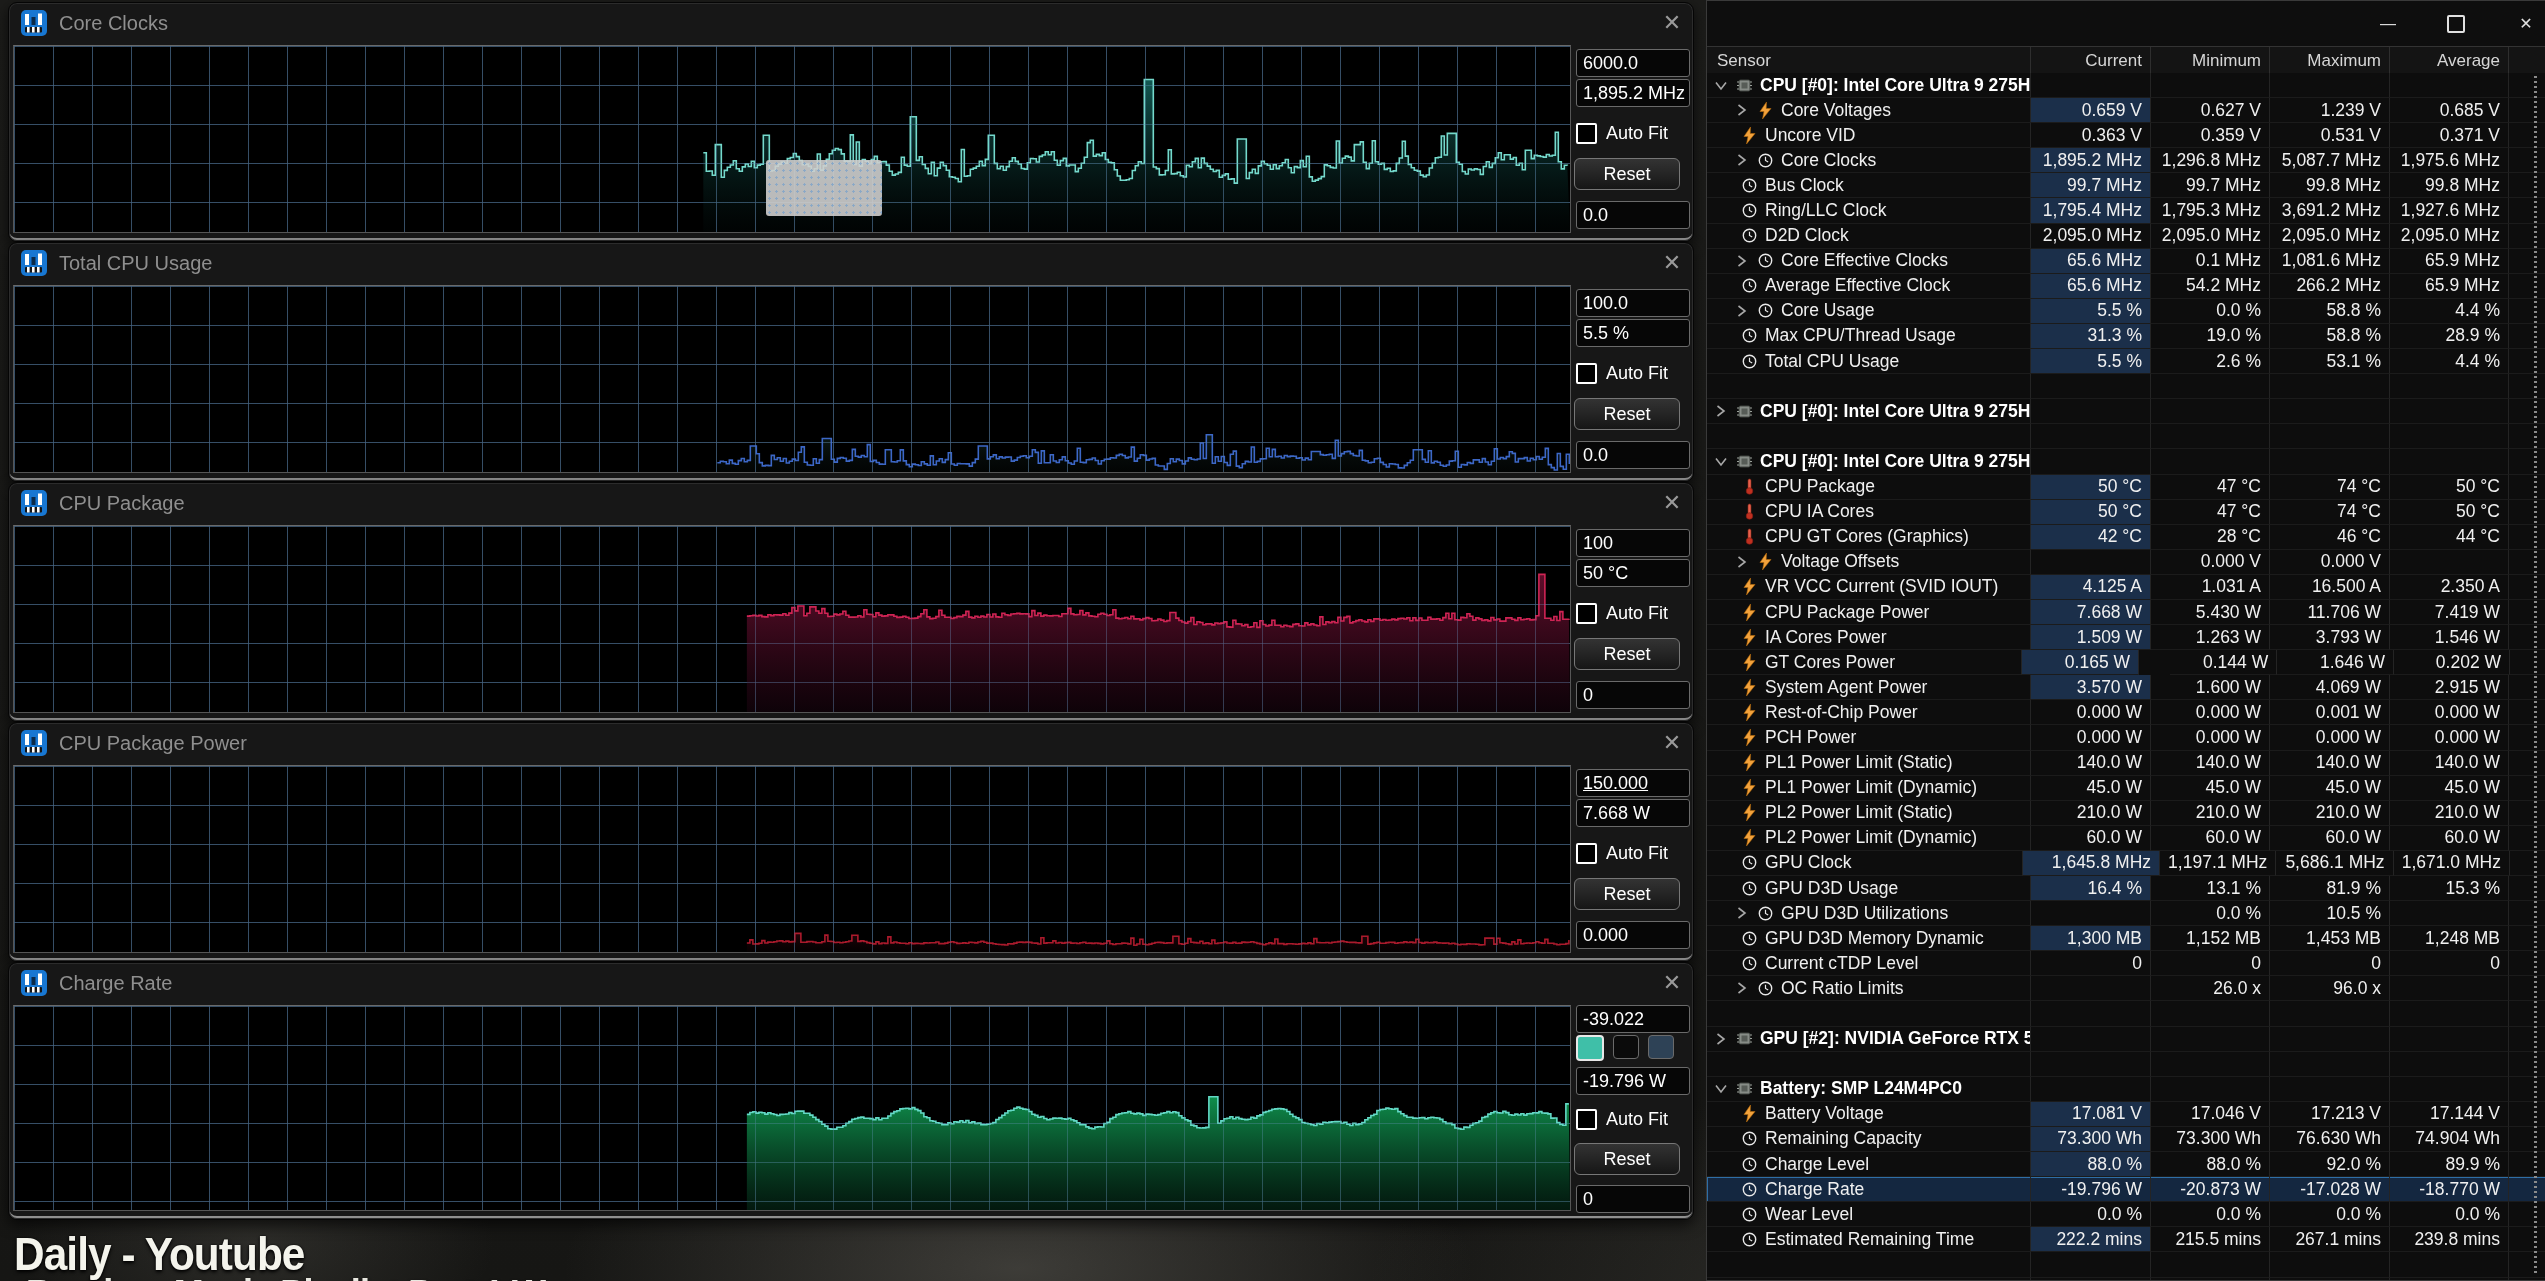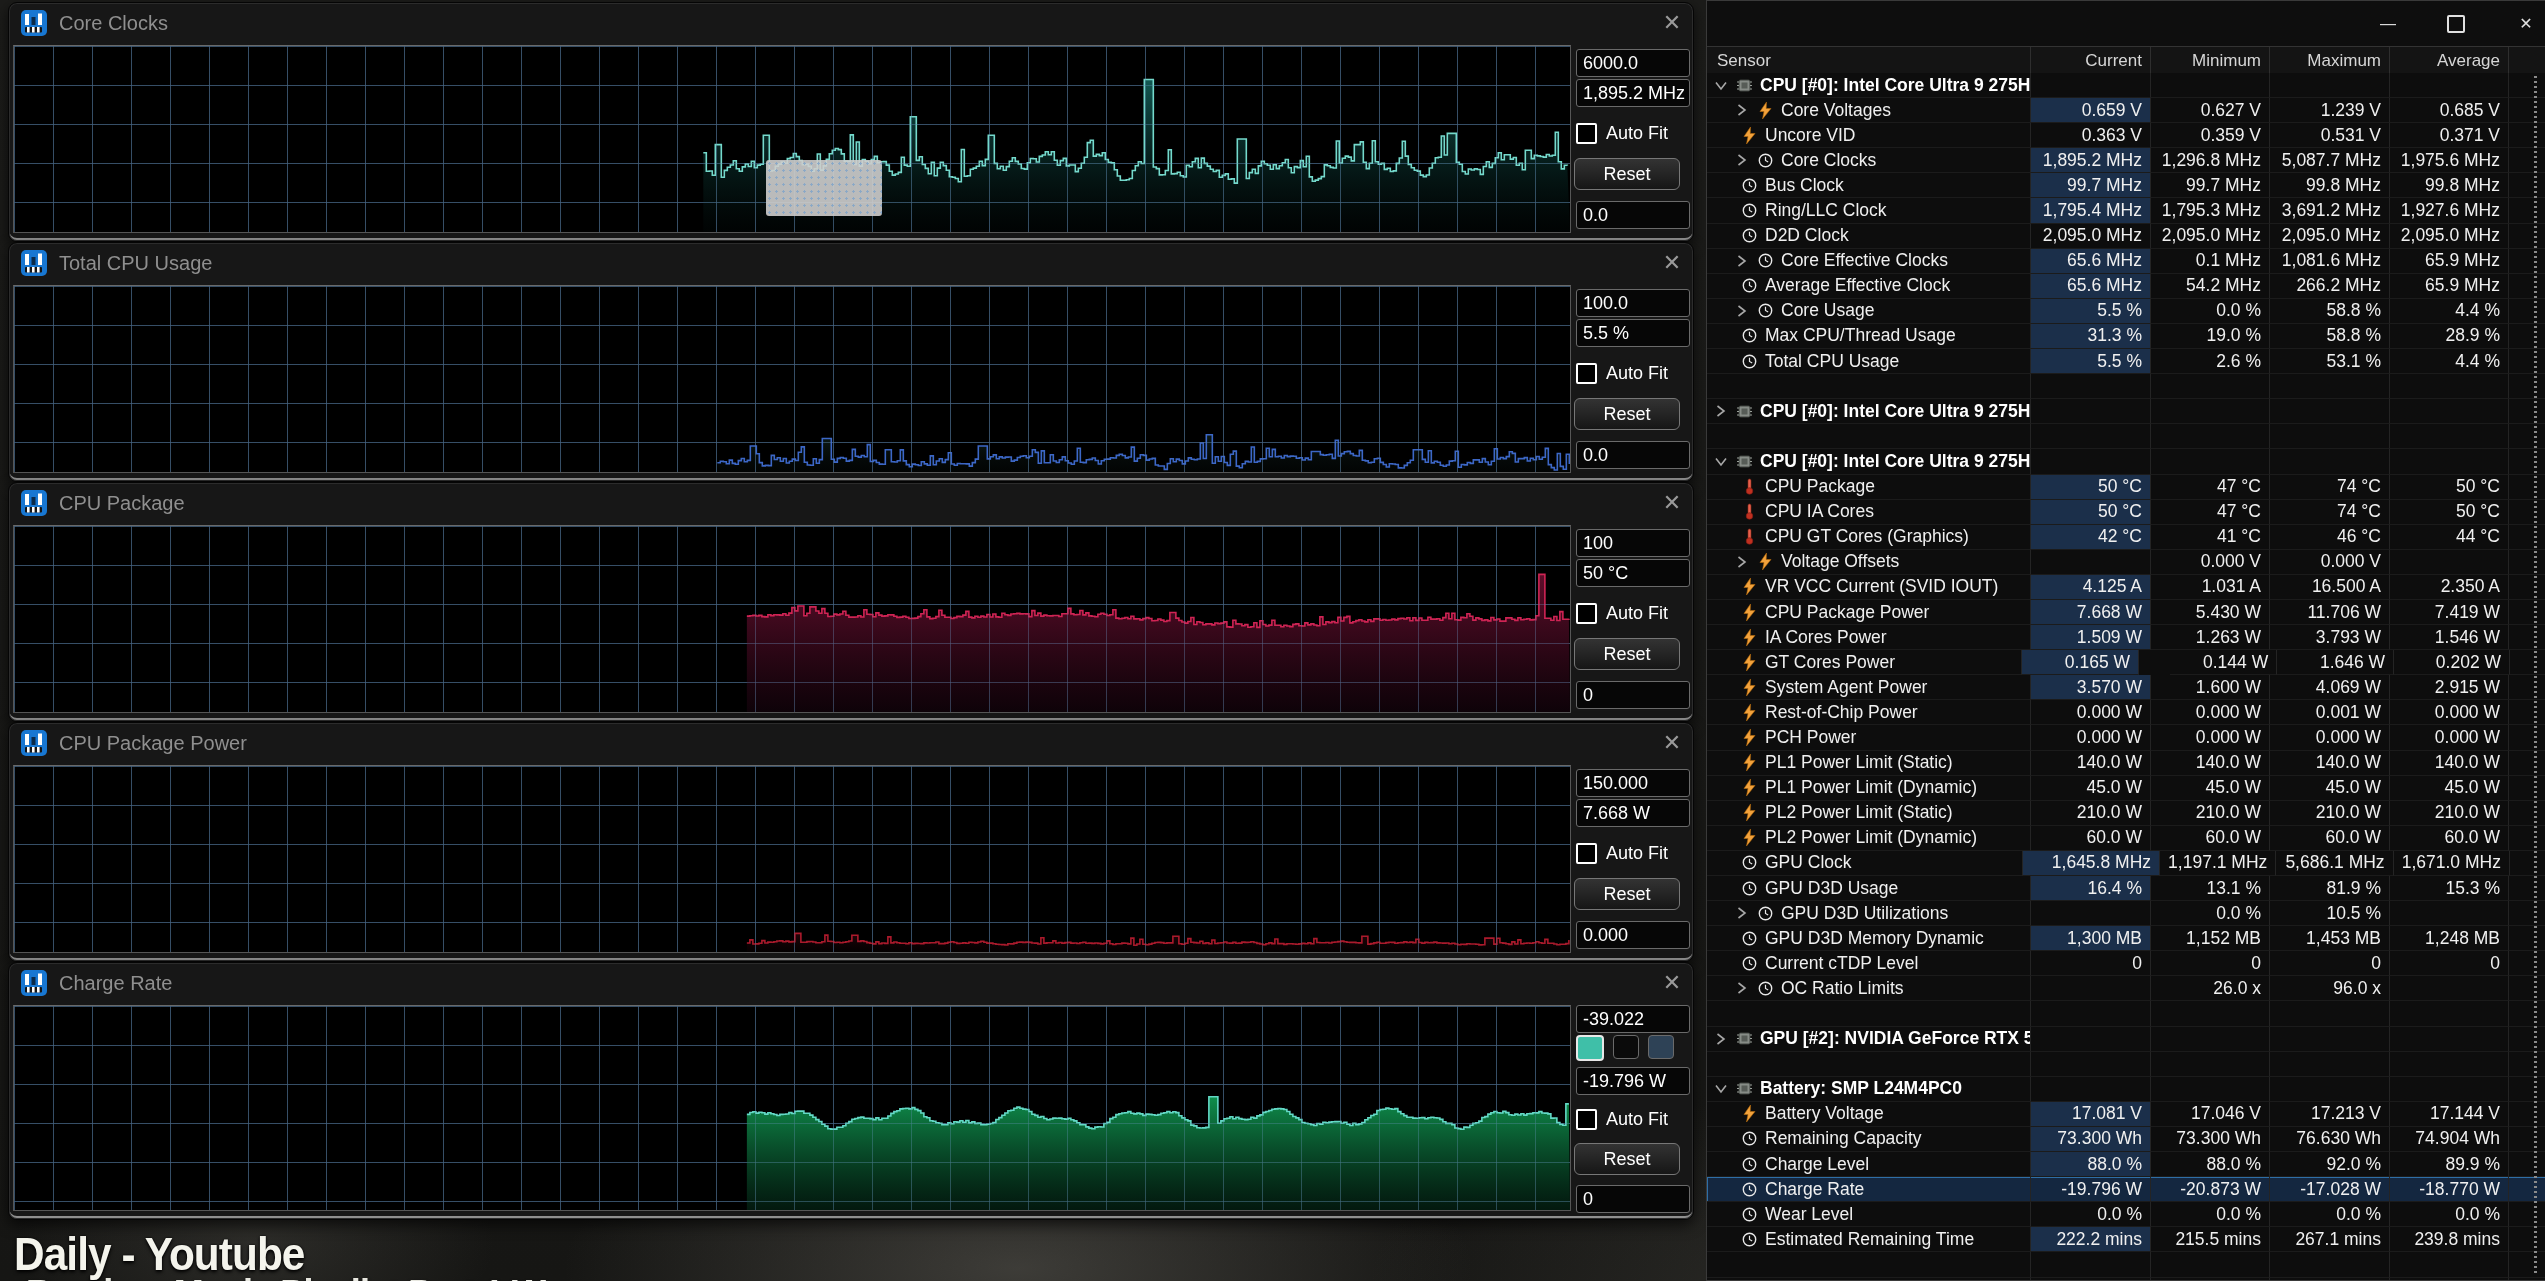--- a/index.html
+++ b/index.html
@@ -216,21 +216,21 @@
             <linearGradient id="grad3" x1="0" y1="0" x2="0" y2="1">
               <stop offset="0" stop-color="rgba(80,10,20,0.45)"></stop>
               <stop offset="1" stop-color="rgba(30,4,8,0.15)"></stop>
             </linearGradient>
           </defs>
           <path d="M732.876,177 L735.876,177 L735.876,173.9 L738.876,173.9 L738.876,178 L741.876,178 L741.876,177.9 L744.876,177.9 L744.876,177.2 L747.876,177.2 L747.876,174.6 L750.876,174.6 L750.876,177 L753.876,177 L753.876,176.1 L756.876,176.1 L756.876,176.2 L759.876,176.2 L759.876,175.7 L762.876,175.7 L762.876,175 L765.876,175 L765.876,174.9 L768.876,174.9 L768.876,175.8 L771.876,175.8 L771.876,175.1 L774.876,175.1 L774.876,175.9 L777.876,175.9 L777.876,175.6 L780.876,175.6 L780.876,167.4 L783.876,167.4 L783.876,167.4 L786.876,167.4 L786.876,176.2 L789.876,176.2 L789.876,176.3 L792.876,176.3 L792.876,175.6 L795.876,175.6 L795.876,175.5 L798.876,175.5 L798.876,176 L801.876,176 L801.876,176.8 L804.876,176.8 L804.876,176.7 L807.876,176.7 L807.876,175.8 L810.876,175.8 L810.876,169.1 L813.876,169.1 L813.876,175.3 L816.876,175.3 L816.876,175.5 L819.876,175.5 L819.876,176.5 L822.876,176.5 L822.876,176.2 L825.876,176.2 L825.876,176.7 L828.876,176.7 L828.876,176.3 L831.876,176.3 L831.876,175.8 L834.876,175.8 L834.876,175 L837.876,175 L837.876,169.3 L840.876,169.3 L840.876,169.3 L843.876,169.3 L843.876,175.4 L846.876,175.4 L846.876,174.9 L849.876,174.9 L849.876,175.5 L852.876,175.5 L852.876,176.6 L855.876,176.6 L855.876,177.3 L858.876,177.3 L858.876,177.9 L861.876,177.9 L861.876,175.9 L864.876,175.9 L864.876,177.6 L867.876,177.6 L867.876,177 L870.876,177 L870.876,177.4 L873.876,177.4 L873.876,170.9 L876.876,170.9 L876.876,176.9 L879.876,176.9 L879.876,176 L882.876,176 L882.876,176.7 L885.876,176.7 L885.876,177.2 L888.876,177.2 L888.876,177.3 L891.876,177.3 L891.876,177.7 L894.876,177.7 L894.876,176.7 L897.876,176.7 L897.876,177.6 L900.876,177.6 L900.876,177.4 L903.876,177.4 L903.876,177.5 L906.876,177.5 L906.876,177.6 L909.876,177.6 L909.876,176.9 L912.876,176.9 L912.876,177 L915.876,177 L915.876,176.7 L918.876,176.7 L918.876,176.8 L921.876,176.8 L921.876,176 L924.876,176 L924.876,177.6 L927.876,177.6 L927.876,177.6 L930.876,177.6 L930.876,177.1 L933.876,177.1 L933.876,176.3 L936.876,176.3 L936.876,175.7 L939.876,175.7 L939.876,176.5 L942.876,176.5 L942.876,177.4 L945.876,177.4 L945.876,177.3 L948.876,177.3 L948.876,176.9 L951.876,176.9 L951.876,177.3 L954.876,177.3 L954.876,176.3 L957.876,176.3 L957.876,176.5 L960.876,176.5 L960.876,176.9 L963.876,176.9 L963.876,176 L966.876,176 L966.876,175.3 L969.876,175.3 L969.876,176.2 L972.876,176.2 L972.876,177.1 L975.876,177.1 L975.876,177.1 L978.876,177.1 L978.876,177.7 L981.876,177.7 L981.876,178.3 L984.876,178.3 L984.876,178.5 L987.876,178.5 L987.876,178.6 L990.876,178.6 L990.876,179 L993.876,179 L993.876,177.8 L996.876,177.8 L996.876,177.9 L999.876,177.9 L999.876,177.1 L1002.876,177.1 L1002.876,176.3 L1005.876,176.3 L1005.876,176.1 L1008.876,176.1 L1008.876,176.4 L1011.876,176.4 L1011.876,176.1 L1014.876,176.1 L1014.876,176.4 L1017.876,176.4 L1017.876,177 L1020.876,177 L1020.876,177.1 L1023.876,177.1 L1023.876,178 L1026.876,178 L1026.876,171.8 L1029.876,171.8 L1029.876,177.1 L1032.876,177.1 L1032.876,176.8 L1035.876,176.8 L1035.876,176.7 L1038.876,176.7 L1038.876,174.9 L1041.876,174.9 L1041.876,177 L1044.876,177 L1044.876,176.5 L1047.876,176.5 L1047.876,177.1 L1050.876,177.1 L1050.876,176.6 L1053.876,176.6 L1053.876,176.4 L1056.876,176.4 L1056.876,177.1 L1059.876,177.1 L1059.876,177 L1062.876,177 L1062.876,177.5 L1065.876,177.5 L1065.876,176.7 L1068.876,176.7 L1068.876,176.3 L1071.876,176.3 L1071.876,177.2 L1074.876,177.2 L1074.876,177.1 L1077.876,177.1 L1077.876,177.4 L1080.876,177.4 L1080.876,177 L1083.876,177 L1083.876,177.4 L1086.876,177.4 L1086.876,177.9 L1089.876,177.9 L1089.876,177.2 L1092.876,177.2 L1092.876,174.9 L1095.876,174.9 L1095.876,177.7 L1098.876,177.7 L1098.876,178.5 L1101.876,178.5 L1101.876,177.7 L1104.876,177.7 L1104.876,177.8 L1107.876,177.8 L1107.876,177.1 L1110.876,177.1 L1110.876,177.2 L1113.876,177.2 L1113.876,177.9 L1116.876,177.9 L1116.876,172.1 L1119.876,172.1 L1119.876,179.2 L1122.876,179.2 L1122.876,178 L1125.876,178 L1125.876,173.2 L1128.876,173.2 L1128.876,178.2 L1131.876,178.2 L1131.876,178.7 L1134.876,178.7 L1134.876,178.1 L1137.876,178.1 L1137.876,177.2 L1140.876,177.2 L1140.876,176.5 L1143.876,176.5 L1143.876,176.4 L1146.876,176.4 L1146.876,176.6 L1149.876,176.6 L1149.876,177.2 L1152.876,177.2 L1152.876,176.9 L1155.876,176.9 L1155.876,176.9 L1158.876,176.9 L1158.876,170.2 L1161.876,170.2 L1161.876,170.2 L1164.876,170.2 L1164.876,177.7 L1167.876,177.7 L1167.876,178.3 L1170.876,178.3 L1170.876,177.3 L1173.876,177.3 L1173.876,172.6 L1176.876,172.6 L1176.876,176.2 L1179.876,176.2 L1179.876,176.6 L1182.876,176.6 L1182.876,177 L1185.876,177 L1185.876,175.2 L1188.876,175.2 L1188.876,177.4 L1191.876,177.4 L1191.876,176.9 L1194.876,176.9 L1194.876,177.8 L1197.876,177.8 L1197.876,174 L1200.876,174 L1200.876,177.5 L1203.876,177.5 L1203.876,177 L1206.876,177 L1206.876,176.7 L1209.876,176.7 L1209.876,176 L1212.876,176 L1212.876,177 L1215.876,177 L1215.876,177.1 L1218.876,177.1 L1218.876,176.4 L1221.876,176.4 L1221.876,177.2 L1224.876,177.2 L1224.876,177.1 L1227.876,177.1 L1227.876,176.1 L1230.876,176.1 L1230.876,176.4 L1233.876,176.4 L1233.876,176.3 L1236.876,176.3 L1236.876,175.8 L1239.876,175.8 L1239.876,176.5 L1242.876,176.5 L1242.876,177.4 L1245.876,177.4 L1245.876,178 L1248.876,178 L1248.876,178.7 L1251.876,178.7 L1251.876,177.7 L1254.876,177.7 L1254.876,176.9 L1257.876,176.9 L1257.876,177.6 L1260.876,177.6 L1260.876,173 L1263.876,173 L1263.876,177.6 L1266.876,177.6 L1266.876,177.6 L1269.876,177.6 L1269.876,178.4 L1272.876,178.4 L1272.876,177.8 L1275.876,177.8 L1275.876,177.7 L1278.876,177.7 L1278.876,178 L1281.876,178 L1281.876,178.3 L1284.876,178.3 L1284.876,177.9 L1287.876,177.9 L1287.876,177.4 L1290.876,177.4 L1290.876,177.8 L1293.876,177.8 L1293.876,176.9 L1296.876,176.9 L1296.876,177.8 L1299.876,177.8 L1299.876,172.6 L1302.876,172.6 L1302.876,176.5 L1305.876,176.5 L1305.876,176.8 L1308.876,176.8 L1308.876,176.7 L1311.876,176.7 L1311.876,176.5 L1314.876,176.5 L1314.876,177 L1317.876,177 L1317.876,176.2 L1320.876,176.2 L1320.876,176 L1323.876,176 L1323.876,175.6 L1326.876,175.6 L1326.876,175.1 L1329.876,175.1 L1329.876,175.8 L1332.876,175.8 L1332.876,176.3 L1335.876,176.3 L1335.876,176.4 L1338.876,176.4 L1338.876,176.4 L1341.876,176.4 L1341.876,176.7 L1344.876,176.7 L1344.876,176.9 L1347.876,176.9 L1347.876,170.2 L1350.876,170.2 L1350.876,170.2 L1353.876,170.2 L1353.876,178.1 L1356.876,178.1 L1356.876,177.6 L1359.876,177.6 L1359.876,176.9 L1362.876,176.9 L1362.876,176.2 L1365.876,176.2 L1365.876,177.2 L1368.876,177.2 L1368.876,177.3 L1371.876,177.3 L1371.876,176.6 L1374.876,176.6 L1374.876,176.3 L1377.876,176.3 L1377.876,176.4 L1380.876,176.4 L1380.876,177.2 L1383.876,177.2 L1383.876,176.7 L1386.876,176.7 L1386.876,176.6 L1389.876,176.6 L1389.876,175.9 L1392.876,175.9 L1392.876,176.5 L1395.876,176.5 L1395.876,176.1 L1398.876,176.1 L1398.876,176.6 L1401.876,176.6 L1401.876,173.2 L1404.876,173.2 L1404.876,176.5 L1407.876,176.5 L1407.876,177.1 L1410.876,177.1 L1410.876,176.4 L1413.876,176.4 L1413.876,176.8 L1416.876,176.8 L1416.876,176.6 L1419.876,176.6 L1419.876,176.1 L1422.876,176.1 L1422.876,176.9 L1425.876,176.9 L1425.876,177 L1428.876,177 L1428.876,177.1 L1431.876,177.1 L1431.876,177 L1434.876,177 L1434.876,177.7 L1437.876,177.7 L1437.876,177.3 L1440.876,177.3 L1440.876,178 L1443.876,178 L1443.876,178.7 L1446.876,178.7 L1446.876,178.3 L1449.876,178.3 L1449.876,178.4 L1452.876,178.4 L1452.876,177.8 L1455.876,177.8 L1455.876,178 L1458.876,178 L1458.876,178 L1461.876,178 L1461.876,178.2 L1464.876,178.2 L1464.876,178.9 L1467.876,178.9 L1467.876,178.8 L1470.876,178.8 L1470.876,172.1 L1473.876,172.1 L1473.876,172.1 L1476.876,172.1 L1476.876,172.1 L1479.876,172.1 L1479.876,178.1 L1482.876,178.1 L1482.876,172.3 L1485.876,172.3 L1485.876,176.7 L1488.876,176.7 L1488.876,177.1 L1491.876,177.1 L1491.876,177.8 L1494.876,177.8 L1494.876,178.4 L1497.876,178.4 L1497.876,175.9 L1500.876,175.9 L1500.876,178 L1503.876,178 L1503.876,173.9 L1506.876,173.9 L1506.876,177.8 L1509.876,177.8 L1509.876,177.2 L1512.876,177.2 L1512.876,177 L1515.876,177 L1515.876,177.3 L1518.876,177.3 L1518.876,176.7 L1521.876,176.7 L1521.876,175.8 L1524.876,175.8 L1524.876,176.7 L1527.876,176.7 L1527.876,177.3 L1530.876,177.3 L1530.876,173.4 L1533.876,173.4 L1533.876,177.2 L1536.876,177.2 L1536.876,177.3 L1539.876,177.3 L1539.876,178 L1542.876,178 L1542.876,178.7 L1545.876,178.7 L1545.876,178.2 L1548.876,178.2 L1548.876,178.2 L1551.876,178.2 L1551.876,177.6 L1554.876,177.6 L1554.876,173.9 L1556,186 L732.876,186 Z" fill="url(#grad3)"></path>
           <path d="M732.876,177 L735.876,177 L735.876,173.9 L738.876,173.9 L738.876,178 L741.876,178 L741.876,177.9 L744.876,177.9 L744.876,177.2 L747.876,177.2 L747.876,174.6 L750.876,174.6 L750.876,177 L753.876,177 L753.876,176.1 L756.876,176.1 L756.876,176.2 L759.876,176.2 L759.876,175.7 L762.876,175.7 L762.876,175 L765.876,175 L765.876,174.9 L768.876,174.9 L768.876,175.8 L771.876,175.8 L771.876,175.1 L774.876,175.1 L774.876,175.9 L777.876,175.9 L777.876,175.6 L780.876,175.6 L780.876,167.4 L783.876,167.4 L783.876,167.4 L786.876,167.4 L786.876,176.2 L789.876,176.2 L789.876,176.3 L792.876,176.3 L792.876,175.6 L795.876,175.6 L795.876,175.5 L798.876,175.5 L798.876,176 L801.876,176 L801.876,176.8 L804.876,176.8 L804.876,176.7 L807.876,176.7 L807.876,175.8 L810.876,175.8 L810.876,169.1 L813.876,169.1 L813.876,175.3 L816.876,175.3 L816.876,175.5 L819.876,175.5 L819.876,176.5 L822.876,176.5 L822.876,176.2 L825.876,176.2 L825.876,176.7 L828.876,176.7 L828.876,176.3 L831.876,176.3 L831.876,175.8 L834.876,175.8 L834.876,175 L837.876,175 L837.876,169.3 L840.876,169.3 L840.876,169.3 L843.876,169.3 L843.876,175.4 L846.876,175.4 L846.876,174.9 L849.876,174.9 L849.876,175.5 L852.876,175.5 L852.876,176.6 L855.876,176.6 L855.876,177.3 L858.876,177.3 L858.876,177.9 L861.876,177.9 L861.876,175.9 L864.876,175.9 L864.876,177.6 L867.876,177.6 L867.876,177 L870.876,177 L870.876,177.4 L873.876,177.4 L873.876,170.9 L876.876,170.9 L876.876,176.9 L879.876,176.9 L879.876,176 L882.876,176 L882.876,176.7 L885.876,176.7 L885.876,177.2 L888.876,177.2 L888.876,177.3 L891.876,177.3 L891.876,177.7 L894.876,177.7 L894.876,176.7 L897.876,176.7 L897.876,177.6 L900.876,177.6 L900.876,177.4 L903.876,177.4 L903.876,177.5 L906.876,177.5 L906.876,177.6 L909.876,177.6 L909.876,176.9 L912.876,176.9 L912.876,177 L915.876,177 L915.876,176.7 L918.876,176.7 L918.876,176.8 L921.876,176.8 L921.876,176 L924.876,176 L924.876,177.6 L927.876,177.6 L927.876,177.6 L930.876,177.6 L930.876,177.1 L933.876,177.1 L933.876,176.3 L936.876,176.3 L936.876,175.7 L939.876,175.7 L939.876,176.5 L942.876,176.5 L942.876,177.4 L945.876,177.4 L945.876,177.3 L948.876,177.3 L948.876,176.9 L951.876,176.9 L951.876,177.3 L954.876,177.3 L954.876,176.3 L957.876,176.3 L957.876,176.5 L960.876,176.5 L960.876,176.9 L963.876,176.9 L963.876,176 L966.876,176 L966.876,175.3 L969.876,175.3 L969.876,176.2 L972.876,176.2 L972.876,177.1 L975.876,177.1 L975.876,177.1 L978.876,177.1 L978.876,177.7 L981.876,177.7 L981.876,178.3 L984.876,178.3 L984.876,178.5 L987.876,178.5 L987.876,178.6 L990.876,178.6 L990.876,179 L993.876,179 L993.876,177.8 L996.876,177.8 L996.876,177.9 L999.876,177.9 L999.876,177.1 L1002.876,177.1 L1002.876,176.3 L1005.876,176.3 L1005.876,176.1 L1008.876,176.1 L1008.876,176.4 L1011.876,176.4 L1011.876,176.1 L1014.876,176.1 L1014.876,176.4 L1017.876,176.4 L1017.876,177 L1020.876,177 L1020.876,177.1 L1023.876,177.1 L1023.876,178 L1026.876,178 L1026.876,171.8 L1029.876,171.8 L1029.876,177.1 L1032.876,177.1 L1032.876,176.8 L1035.876,176.8 L1035.876,176.7 L1038.876,176.7 L1038.876,174.9 L1041.876,174.9 L1041.876,177 L1044.876,177 L1044.876,176.5 L1047.876,176.5 L1047.876,177.1 L1050.876,177.1 L1050.876,176.6 L1053.876,176.6 L1053.876,176.4 L1056.876,176.4 L1056.876,177.1 L1059.876,177.1 L1059.876,177 L1062.876,177 L1062.876,177.5 L1065.876,177.5 L1065.876,176.7 L1068.876,176.7 L1068.876,176.3 L1071.876,176.3 L1071.876,177.2 L1074.876,177.2 L1074.876,177.1 L1077.876,177.1 L1077.876,177.4 L1080.876,177.4 L1080.876,177 L1083.876,177 L1083.876,177.4 L1086.876,177.4 L1086.876,177.9 L1089.876,177.9 L1089.876,177.2 L1092.876,177.2 L1092.876,174.9 L1095.876,174.9 L1095.876,177.7 L1098.876,177.7 L1098.876,178.5 L1101.876,178.5 L1101.876,177.7 L1104.876,177.7 L1104.876,177.8 L1107.876,177.8 L1107.876,177.1 L1110.876,177.1 L1110.876,177.2 L1113.876,177.2 L1113.876,177.9 L1116.876,177.9 L1116.876,172.1 L1119.876,172.1 L1119.876,179.2 L1122.876,179.2 L1122.876,178 L1125.876,178 L1125.876,173.2 L1128.876,173.2 L1128.876,178.2 L1131.876,178.2 L1131.876,178.7 L1134.876,178.7 L1134.876,178.1 L1137.876,178.1 L1137.876,177.2 L1140.876,177.2 L1140.876,176.5 L1143.876,176.5 L1143.876,176.4 L1146.876,176.4 L1146.876,176.6 L1149.876,176.6 L1149.876,177.2 L1152.876,177.2 L1152.876,176.9 L1155.876,176.9 L1155.876,176.9 L1158.876,176.9 L1158.876,170.2 L1161.876,170.2 L1161.876,170.2 L1164.876,170.2 L1164.876,177.7 L1167.876,177.7 L1167.876,178.3 L1170.876,178.3 L1170.876,177.3 L1173.876,177.3 L1173.876,172.6 L1176.876,172.6 L1176.876,176.2 L1179.876,176.2 L1179.876,176.6 L1182.876,176.6 L1182.876,177 L1185.876,177 L1185.876,175.2 L1188.876,175.2 L1188.876,177.4 L1191.876,177.4 L1191.876,176.9 L1194.876,176.9 L1194.876,177.8 L1197.876,177.8 L1197.876,174 L1200.876,174 L1200.876,177.5 L1203.876,177.5 L1203.876,177 L1206.876,177 L1206.876,176.7 L1209.876,176.7 L1209.876,176 L1212.876,176 L1212.876,177 L1215.876,177 L1215.876,177.1 L1218.876,177.1 L1218.876,176.4 L1221.876,176.4 L1221.876,177.2 L1224.876,177.2 L1224.876,177.1 L1227.876,177.1 L1227.876,176.1 L1230.876,176.1 L1230.876,176.4 L1233.876,176.4 L1233.876,176.3 L1236.876,176.3 L1236.876,175.8 L1239.876,175.8 L1239.876,176.5 L1242.876,176.5 L1242.876,177.4 L1245.876,177.4 L1245.876,178 L1248.876,178 L1248.876,178.7 L1251.876,178.7 L1251.876,177.7 L1254.876,177.7 L1254.876,176.9 L1257.876,176.9 L1257.876,177.6 L1260.876,177.6 L1260.876,173 L1263.876,173 L1263.876,177.6 L1266.876,177.6 L1266.876,177.6 L1269.876,177.6 L1269.876,178.4 L1272.876,178.4 L1272.876,177.8 L1275.876,177.8 L1275.876,177.7 L1278.876,177.7 L1278.876,178 L1281.876,178 L1281.876,178.3 L1284.876,178.3 L1284.876,177.9 L1287.876,177.9 L1287.876,177.4 L1290.876,177.4 L1290.876,177.8 L1293.876,177.8 L1293.876,176.9 L1296.876,176.9 L1296.876,177.8 L1299.876,177.8 L1299.876,172.6 L1302.876,172.6 L1302.876,176.5 L1305.876,176.5 L1305.876,176.8 L1308.876,176.8 L1308.876,176.7 L1311.876,176.7 L1311.876,176.5 L1314.876,176.5 L1314.876,177 L1317.876,177 L1317.876,176.2 L1320.876,176.2 L1320.876,176 L1323.876,176 L1323.876,175.6 L1326.876,175.6 L1326.876,175.1 L1329.876,175.1 L1329.876,175.8 L1332.876,175.8 L1332.876,176.3 L1335.876,176.3 L1335.876,176.4 L1338.876,176.4 L1338.876,176.4 L1341.876,176.4 L1341.876,176.7 L1344.876,176.7 L1344.876,176.9 L1347.876,176.9 L1347.876,170.2 L1350.876,170.2 L1350.876,170.2 L1353.876,170.2 L1353.876,178.1 L1356.876,178.1 L1356.876,177.6 L1359.876,177.6 L1359.876,176.9 L1362.876,176.9 L1362.876,176.2 L1365.876,176.2 L1365.876,177.2 L1368.876,177.2 L1368.876,177.3 L1371.876,177.3 L1371.876,176.6 L1374.876,176.6 L1374.876,176.3 L1377.876,176.3 L1377.876,176.4 L1380.876,176.4 L1380.876,177.2 L1383.876,177.2 L1383.876,176.7 L1386.876,176.7 L1386.876,176.6 L1389.876,176.6 L1389.876,175.9 L1392.876,175.9 L1392.876,176.5 L1395.876,176.5 L1395.876,176.1 L1398.876,176.1 L1398.876,176.6 L1401.876,176.6 L1401.876,173.2 L1404.876,173.2 L1404.876,176.5 L1407.876,176.5 L1407.876,177.1 L1410.876,177.1 L1410.876,176.4 L1413.876,176.4 L1413.876,176.8 L1416.876,176.8 L1416.876,176.6 L1419.876,176.6 L1419.876,176.1 L1422.876,176.1 L1422.876,176.9 L1425.876,176.9 L1425.876,177 L1428.876,177 L1428.876,177.1 L1431.876,177.1 L1431.876,177 L1434.876,177 L1434.876,177.7 L1437.876,177.7 L1437.876,177.3 L1440.876,177.3 L1440.876,178 L1443.876,178 L1443.876,178.7 L1446.876,178.7 L1446.876,178.3 L1449.876,178.3 L1449.876,178.4 L1452.876,178.4 L1452.876,177.8 L1455.876,177.8 L1455.876,178 L1458.876,178 L1458.876,178 L1461.876,178 L1461.876,178.2 L1464.876,178.2 L1464.876,178.9 L1467.876,178.9 L1467.876,178.8 L1470.876,178.8 L1470.876,172.1 L1473.876,172.1 L1473.876,172.1 L1476.876,172.1 L1476.876,172.1 L1479.876,172.1 L1479.876,178.1 L1482.876,178.1 L1482.876,172.3 L1485.876,172.3 L1485.876,176.7 L1488.876,176.7 L1488.876,177.1 L1491.876,177.1 L1491.876,177.8 L1494.876,177.8 L1494.876,178.4 L1497.876,178.4 L1497.876,175.9 L1500.876,175.9 L1500.876,178 L1503.876,178 L1503.876,173.9 L1506.876,173.9 L1506.876,177.8 L1509.876,177.8 L1509.876,177.2 L1512.876,177.2 L1512.876,177 L1515.876,177 L1515.876,177.3 L1518.876,177.3 L1518.876,176.7 L1521.876,176.7 L1521.876,175.8 L1524.876,175.8 L1524.876,176.7 L1527.876,176.7 L1527.876,177.3 L1530.876,177.3 L1530.876,173.4 L1533.876,173.4 L1533.876,177.2 L1536.876,177.2 L1536.876,177.3 L1539.876,177.3 L1539.876,178 L1542.876,178 L1542.876,178.7 L1545.876,178.7 L1545.876,178.2 L1548.876,178.2 L1548.876,178.2 L1551.876,178.2 L1551.876,177.6 L1554.876,177.6 L1554.876,173.9" fill="none" stroke="#ab1a2c" stroke-width="1.6"></path>
         </svg>
         <div class="gridover"></div>
       </div>
-      <div class="pbox" style="left: 1567px; top: 46px;">150.000</div>
+      <div class="pbox" style="left: 1567px; top: 46px; text-decoration: underline;">150.000</div>
       <div class="pbox" style="left: 1567px; top: 76px;">7.668 W</div>
       <div class="afit" style="left: 1567px; top: 120px;">
         <span class="cb"></span>
         <span>Auto Fit</span>
       </div>
       <div class="rbtn" style="left: 1565px; top: 155px;">Reset</div>
       <div class="pbox" style="left: 1567px; top: 198px;">0.000</div>
     </div>
     <div class="gwin" style="top: 962px; height: 256px;">
       <div class="gtitle">
@@ -619,21 +619,21 @@
           <span class="sp" style="width: 20px;"></span>
           <span class="icn">
             <svg width="9" height="17" viewBox="0 0 9 17">
               <rect x="3" y="1" width="3" height="10" rx="1.5" fill="#e8604c" stroke="#8a2a1a" stroke-width=".6"></rect>
               <circle cx="4.5" cy="13" r="3.3" fill="#c03020" stroke="#7a1a10" stroke-width=".6"></circle>
             </svg>
           </span>
           <span>CPU GT Cores (Graphics)</span>
         </div>
         <div class="tc val hl" style="width: 120px;">42 °C</div>
-        <div class="tc val" style="width: 119px;">41 °C</div>
+        <div class="tc val" style="width: 119px;">28 °C</div>
         <div class="tc val" style="width: 120px;">46 °C</div>
         <div class="tc val" style="width: 119px;">44 °C</div>
         <div class="tc" style="width: 37px; border-right: none;"></div>
       </div>
       <div class="trow">
         <div class="tc lab" style="width: 324px;">
           <span class="sp" style="width: 14px;"></span>
           <span class="chv">
             <svg width="13" height="14" viewBox="0 0 13 14">
               <polyline points="3.5,2 10,7 3.5,12" fill="none" stroke="#a8a8a8" stroke-width="1.6"></polyline>

